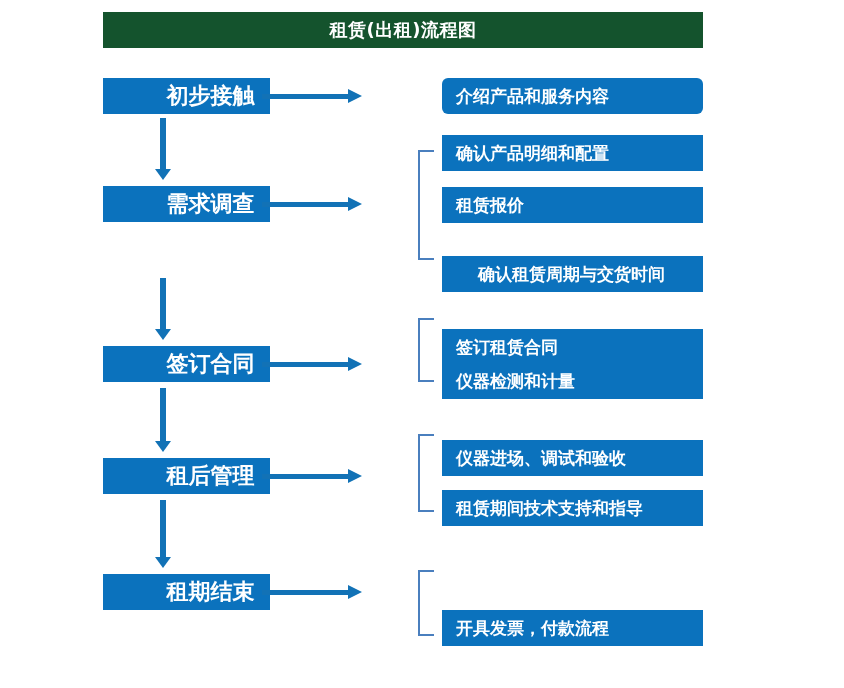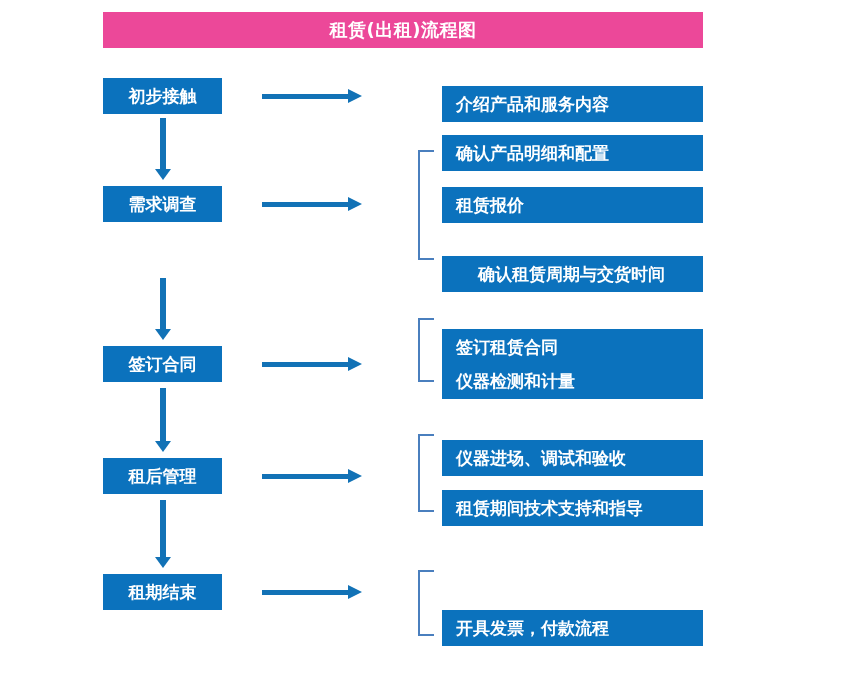--- a/index.html
+++ b/index.html
@@ -24,21 +24,21 @@
     background: #ffffff;
   }
 
   
   .title-bar {
     position: absolute;
     left: 103px;
     top: 12px;
     width: 600px;
     height: 36px;
-    background: #ec4899;
+    background: #14532d;
     color: #ffffff;
     display: flex;
     align-items: center;
     justify-content: center;
     font-size: 18px;
     font-weight: bold;
     letter-spacing: 0.5px;
     line-height: 1;
   }
 
@@ -46,23 +46,24 @@
   .stage-box {
     position: absolute;
     left: 103px;
     width: 119px;
     height: 36px;
     background: #0b72bd;
     color: #ffffff;
     display: flex;
     align-items: center;
     justify-content: center;
-    font-size: 17px;
+    font-size: 22px;
     font-weight: bold;
     line-height: 1;
+    padding-left: 48px;
   }
 
   
   .detail-box {
     position: absolute;
     left: 442px;
     width: 261px;
     height: 36px;
     background: #0b72bd;
     color: #ffffff;
@@ -199,21 +200,21 @@
   </div>
 
   <div class="bracket" style="top:150px; height:110px;"></div>
 
   <div class="bracket" style="top:318px; height:64px;"></div>
 
   <div class="bracket" style="top:434px; height:78px;"></div>
 
   <div class="bracket" style="top:570px; height:66px;"></div>
 
-  <div class="detail-box" style="top:86px;">介绍产品和服务内容</div>
+  <div class="detail-box" style="top:78px;border-radius:6px;">介绍产品和服务内容</div>
 
   <div class="detail-box" style="top:135px;">确认产品明细和配置</div>
 
   <div class="detail-box" style="top:187px;">租赁报价</div>
 
   <div class="detail-box" style="top:256px;padding-left:36px;">确认租赁周期与交货时间</div>
 
   <div class="detail-box" style="top:313px;margin-top:16px;">签订租赁合同</div>
 
   <div class="detail-box" style="top:363px;">仪器检测和计量</div>

